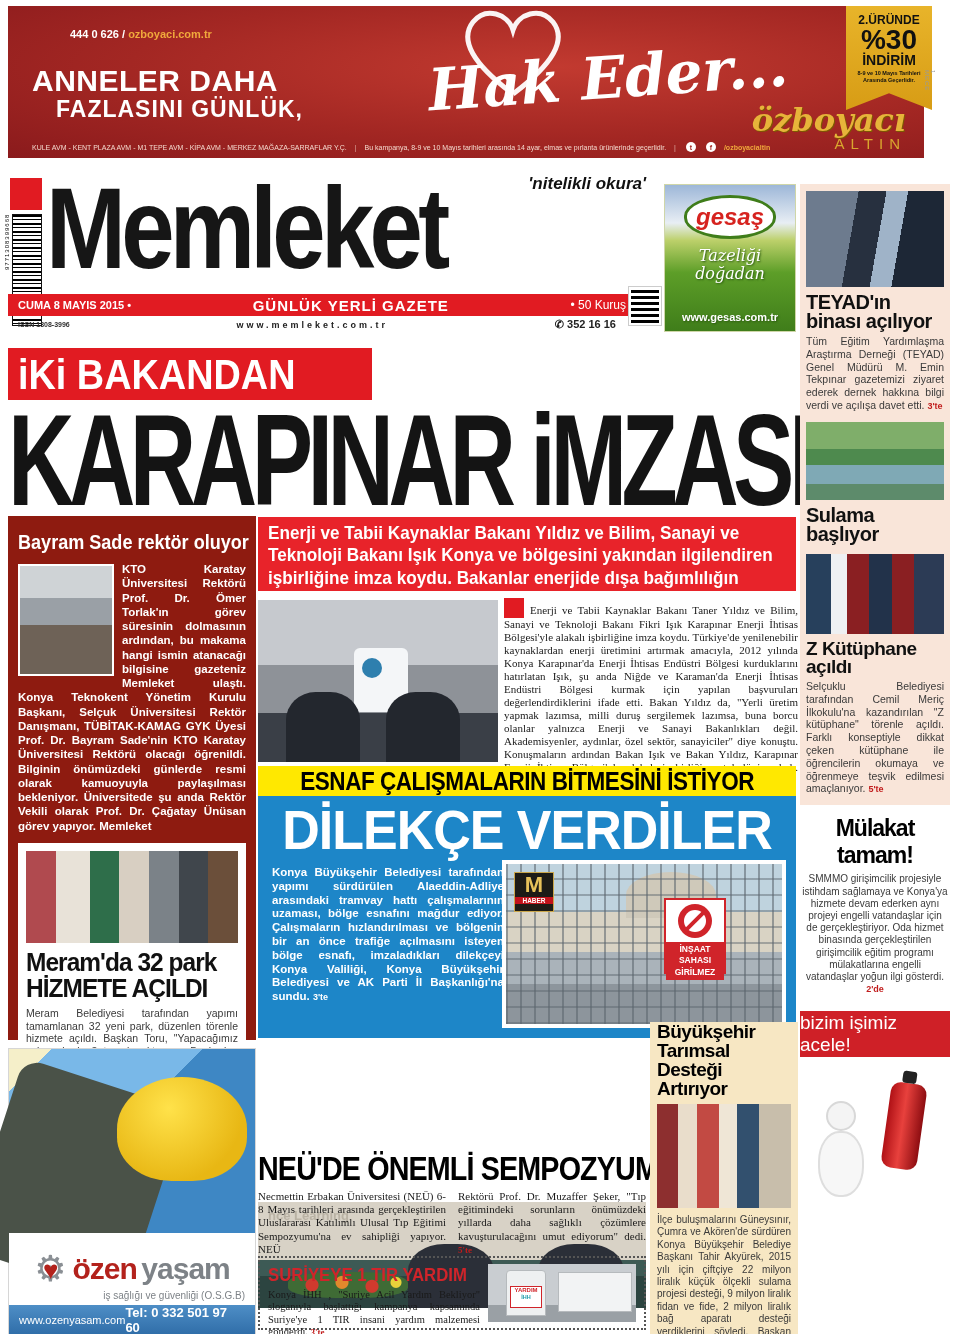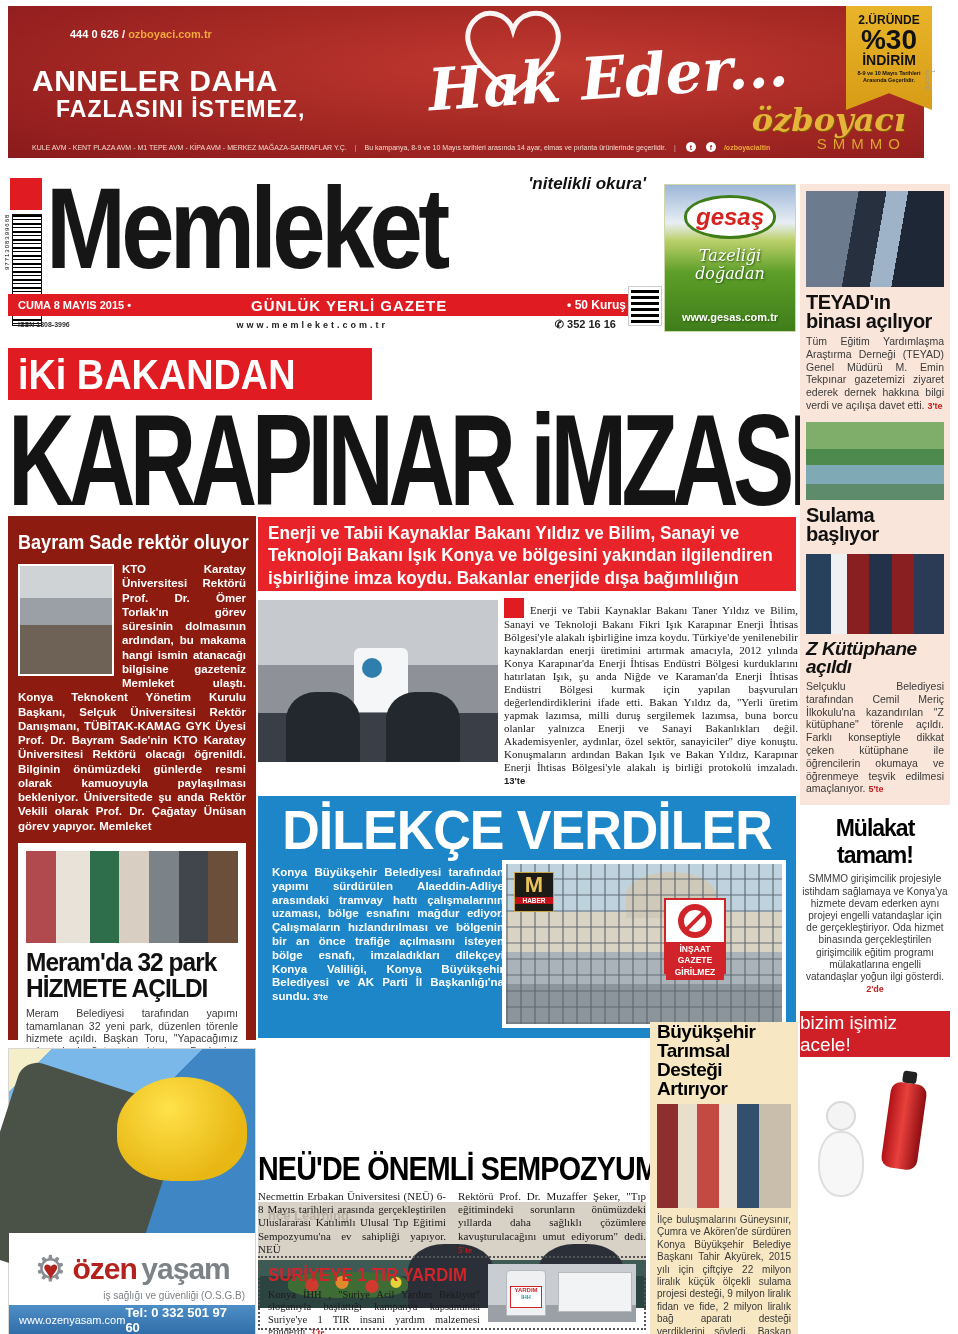--- a/index.html
+++ b/index.html
@@ -37,21 +37,21 @@
   .masthead { left:8px; top:164px; width:652px; height:178px; }
   .red-square { position:absolute; left:2px; top:14px; width:32px; height:32px; background:#e11b22; }
   .barcode { position:absolute; left:4px; top:50px; width:30px; height:112px; border:1px solid #111; background:
     repeating-linear-gradient(180deg,#000 0 2px,#fff 2px 4px,#000 4px 5px,#fff 5px 8px); }
   .barcode-num { position:absolute; left:-4px; top:108px; font-size:6px; letter-spacing:1px; transform:rotate(-90deg); transform-origin:0 0; background:#fff; padding:0 2px; }
   .mast-title { position:absolute; left:38px; top:2px; font-size:102px; font-weight:bold; letter-spacing:-5px; color:#161616; transform:scale(.94,1.12); transform-origin:top left; line-height:1.1; }
   .tagline { position:absolute; right:14px; top:10px; font-size:17px; font-weight:bold; font-style:italic; color:#111; }
   .mast-bar { position:absolute; left:0; top:130px; width:652px; height:22px; background:#e11b22; color:#fff; display:flex; align-items:center; padding:0 10px; }
   .mast-bar .d { font-size:11px; font-weight:bold; }
   .mast-bar .s { flex:1; text-align:center; font-size:15px; font-weight:bold; letter-spacing:1px; }
-  .mast-bar .p { font-size:12px; font-weight:bold; margin-right:24px; }
+  .mast-bar .p { font-size:12px; font-weight:normal; margin-right:24px; }
   .mast-info { position:absolute; left:0; top:154px; width:652px; display:flex; align-items:center; padding:0 10px; }
   .issn { font-size:7px; font-weight:bold; color:#333; }
   .mast-web { flex:1; text-align:center; font-size:9px; font-weight:bold; letter-spacing:3px; color:#222; }
   .mast-phone { font-size:11px; font-weight:bold; color:#222; margin-right:34px; }
   .qr { position:absolute; right:-2px; top:122px; width:34px; height:40px; background:#fff; border:1px solid #ccc; padding:2px; }
   .qr-in { width:100%; height:100%;
     background:repeating-linear-gradient(0deg,#000 0 3px,#fff 3px 6px), repeating-linear-gradient(90deg,#000 0 3px,rgba(255,255,255,.8) 3px 6px); }
 
   
   .gesas { left:664px; top:184px; width:132px; height:148px; border:1px solid #cfd6a8;
@@ -174,37 +174,37 @@
 <body>
 
 <div class="page">
 
   <div class="abs ad-banner">
     <div class="banner-contact">
       <span>444 0 626 /</span>
       <span class="web">ozboyaci.com.tr</span>
     </div>
     <div class="banner-h1">ANNELER DAHA</div>
-    <div class="banner-h2">FAZLASINI İSTEMEZ,</div>
+    <div class="banner-h2">FAZLASINI GÜNLÜK,</div>
     <svg class="banner-heart" viewBox="0 0 120 90">
       <path d="M60 86 C20 56 6 32 20 14 C33 -2 55 6 60 22 C65 6 87 -2 100 14 C114 32 100 56 60 86" fill="none" stroke="#ffffff" stroke-width="5"></path>
     </svg>
     <div class="banner-script">Hak Eder...</div>
     <div class="ribbon">
       <div class="r1">2.ÜRÜNDE</div>
       <div class="r2">%30</div>
       <div class="r3">İNDİRİM</div>
       <div class="r4">
         <span>8-9 ve 10 Mayıs Tarihleri</span><br>
         <span>Arasında Geçerlidir.</span>
       </div>
     </div>
     <div class="banner-brand">
       <div class="b1">özboyacı</div>
-      <div class="b2">SMMMO</div>
+      <div class="b2">ALTIN</div>
     </div>
     <div class="banner-foot">
       <span>KULE AVM - KENT PLAZA AVM - M1 TEPE AVM - KİPA AVM - MERKEZ MAĞAZA-SARRAFLAR Y.Ç.</span>
       <span class="sep">|</span>
       <span>Bu kampanya, 8-9 ve 10 Mayıs tarihleri arasında 14 ayar, elmas ve pırlanta ürünlerinde geçerlidir.</span>
       <span class="sep">|</span>
       <span class="soc">t</span>
       <span class="soc">f</span>
       <span class="soc-handle">/ozboyacialtin</span>
     </div>
@@ -266,57 +266,60 @@
       <div class="bayram-body">KTO Karatay Üniversitesi Rektörü Prof. Dr. Ömer Torlak'ın görev süresinin dolmasının ardından, bu makama hangi ismin atanacağı bilgisine gazeteniz Memleket ulaştı. Konya Teknokent Yönetim Kurulu Başkanı, Selçuk Üniversitesi Rektör Danışmanı, TÜBİTAK-KAMAG GYK Üyesi Prof. Dr. Bayram Sade'nin KTO Karatay Üniversitesi Rektörü olacağı öğrenildi. Bilginin önümüzdeki günlerde resmi olarak kamuoyuyla paylaşılması bekleniyor. Üniversitede şu anda Rektör Vekili olarak Prof. Dr.  Çağatay Ünüsan görev yapıyor. Memleket</div>
     </div>
     <div class="meram-card" style="clear:both;">
       <div class="ph-meram photo"></div>
       <div class="meram-t1">Meram'da 32 park</div>
       <div class="meram-t2">HİZMETE AÇILDI</div>
       <div class="meram-body"><span>Meram Belediyesi tarafından yapımı tamamlanan 32 yeni park, düzenlen törenle hizmete açıldı. Başkan Toru, "Yapacağımız çalışmalarda 3 temel nokta var. Bunlardan birincisi; yerel kalkınma. İkincisi; çevre ve yaşam kalitesinin yükselmesi. Üçüncüsü ise Meram'ın doğal, tarihi ve kültürel mirasının tekrar gün yüzüne çıkarılması. Bu minvalde çalışmalarımıza hız veriyoruz" dedi. </span><span class="ref">2'de</span></div>
     </div>
   </div>
 
+  <div class="abs esnaf">
+    <span>ESNAF ÇALIŞMALARIN BİTMESİNİ İSTİYOR</span>
+  </div>
   <div class="abs dilekce">
     <div class="dilekce-title">
       <span>DİLEKÇE VERDİLER</span>
     </div>
     <div class="dilekce-body"><span>Konya Büyükşehir Belediyesi tarafından yapımı sürdürülen Alaeddin-Adliye arasındaki tramvay hattı çalışmalarının uzaması, bölge esnafını mağdur ediyor. Çalışmaların hızlandırılması ve bölgenin bir an önce trafiğe açılmasını isteyen bölge esnafı, imzaladıkları dilekçeyi Konya Valiliği, Konya Büyükşehir Belediyesi ve AK Parti İl Başkanlığı'na sundu. </span><span class="dilekce-ref">3'te</span></div>
     <div class="ph-tram photo">
       <div class="dome"></div>
       <div class="fence"></div>
       <div class="mhaber">
         <div class="m">M</div>
         <div class="h">HABER</div>
       </div>
       <div class="sign">
         <div class="sign-circle"></div>
         <div class="sign-text">
           <div>İNŞAAT</div>
-          <div>GAZETE</div>
+          <div>SAHASI</div>
           <div>GİRİLMEZ</div>
         </div>
       </div>
     </div>
   </div>
 
   <div class="abs right-col">
     <div class="rc-peach">
       <div class="ph-teyad photo"></div>
       <div class="rc-title">
         <div>TEYAD'ın</div>
         <div>binası açılıyor</div>
       </div>
       <div class="rc-body"><span>Tüm Eğitim Yardımlaşma Araştırma Derneği (TEYAD) Genel Müdürü M. Emin Tekpınar gazetemizi ziyaret ederek dernek hakkına bilgi verdi ve açılışa davet etti. </span><span class="ref">3'te</span></div>
 
       <div class="ph-river photo"></div>
       <div class="rc-title">Sulama başlıyor</div>
 
       <div class="ph-z photo"></div>
-      <div class="rc-title" style="font-size:19px;font-style:italic;">Z Kütüphane açıldı</div>
+      <div class="rc-title" style="font-size:19px;">Z Kütüphane açıldı</div>
       <div class="rc-body"><span>Selçuklu Belediyesi tarafından Cemil Meriç İlkokulu'na kazandırılan "Z kütüphane" törenle açıldı. Farklı konseptiyle dikkat çeken kütüphane ile öğrencilerin okumaya ve öğrenmeye teşvik edilmesi amaçlanıyor. </span><span class="ref">5'te</span></div>
     </div>
 
     <div class="mulakat">
       <h3>Mülakat tamam!</h3>
       <p><span>SMMMO girişimcilik projesiyle istihdam sağlamaya ve Konya'ya hizmete devam ederken aynı projeyi engelli vatandaşlar için de gerçekleştiriyor. Oda hizmet binasında gerçekleştirilen girişimcilik eğitim programı mülakatlarına engelli vatandaşlar yoğun ilgi gösterdi. </span><span class="ref">2'de</span></p>
     </div>
 
     <div>
       <div class="yansan-slogan">bizim işimiz acele!</div>

